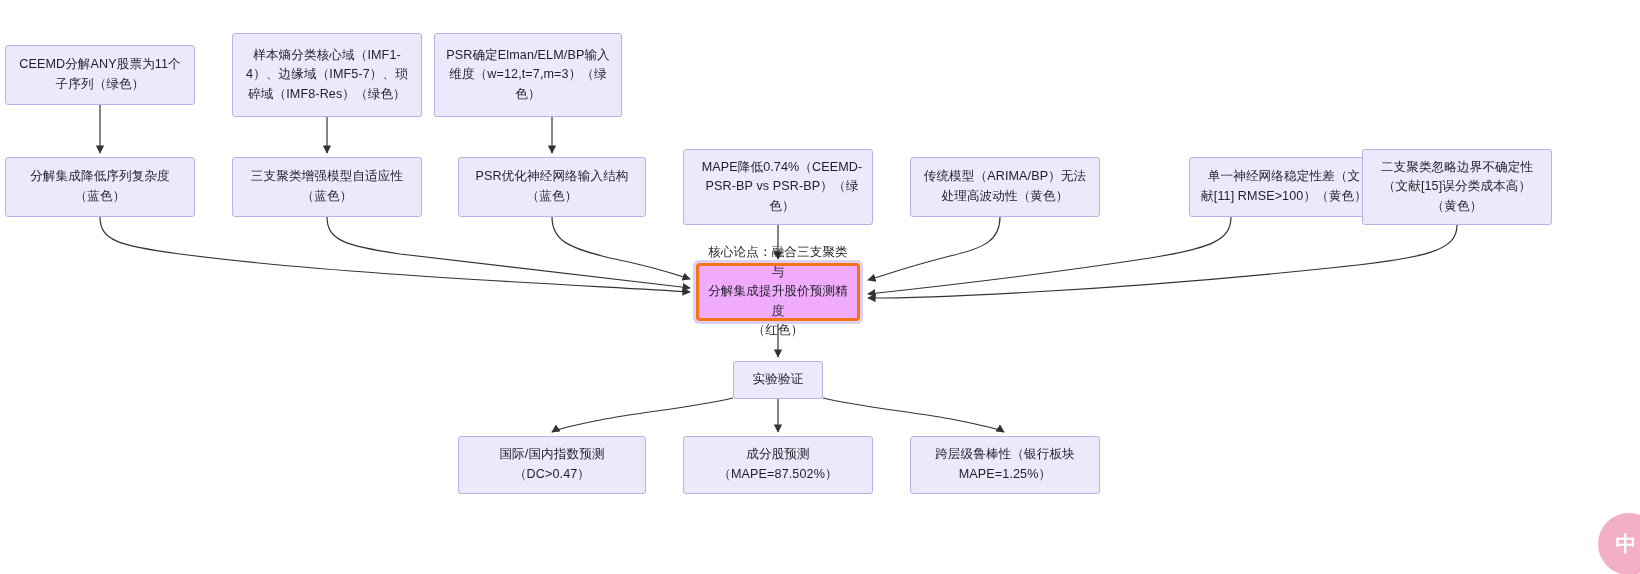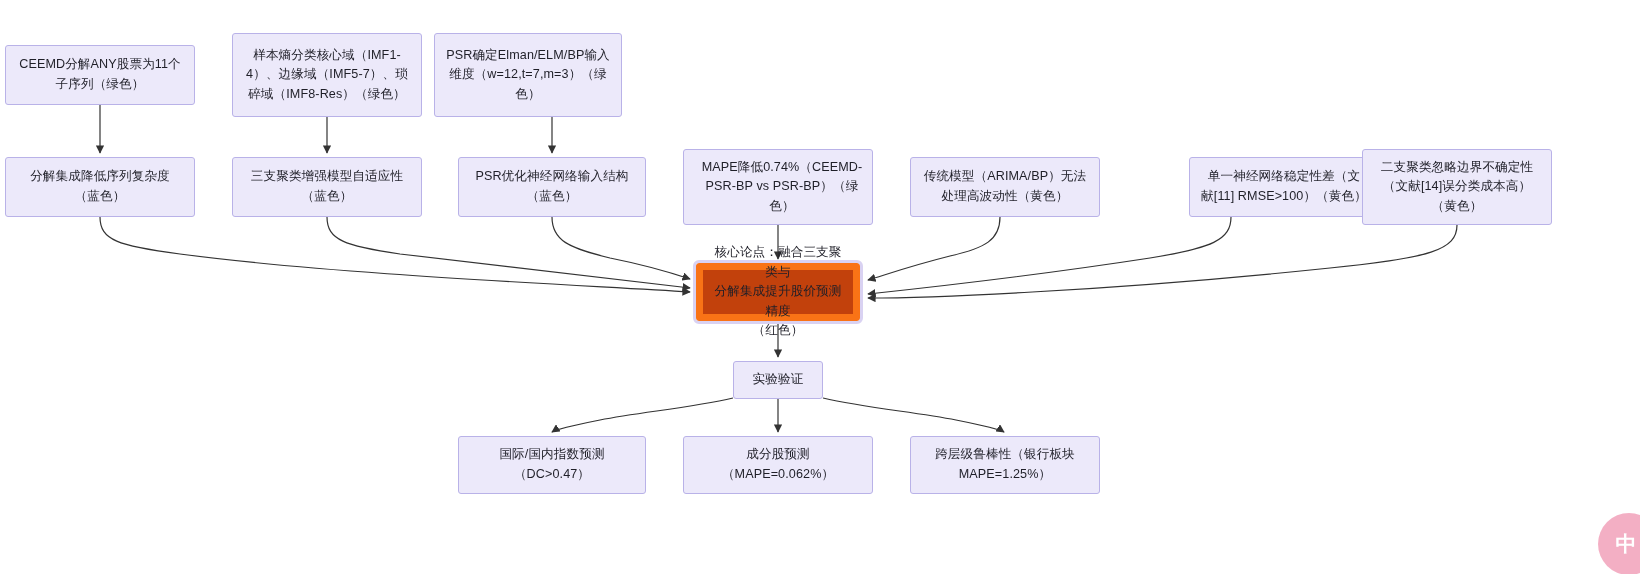--- a/index.html
+++ b/index.html
@@ -33,22 +33,22 @@
     justify-content: center;
     text-align: center;
     color: #1f1f28;
     font-size: 12.6px;
     line-height: 1.55;
     padding: 4px 8px;
     white-space: pre-line;
     letter-spacing: 0.1px;
   }
   .node.core {
-    background: #c2410c;
-    border: 7px solid #f97316;
+    background: #f0abfc;
+    border: 3px solid #f97316;
     outline: 3px solid #d9d2f2;
     outline-offset: 0px;
     z-index: 3;
   }
   .watermark {
     position: absolute;
     width: 62px;
     height: 62px;
     border-radius: 50%;
     background: #f3a9c0;
@@ -122,34 +122,34 @@
 PSR-BP vs PSR-BP）（绿
 色）</div>
 
   <div class="node" style="left:910px; top:157px; width:190px; height:60px;">传统模型（ARIMA/BP）无法
 处理高波动性（黄色）</div>
 
   <div class="node" style="left:1189px; top:157px; width:190px; height:60px;">单一神经网络稳定性差（文
 献[11] RMSE&gt;100）（黄色）</div>
 
   <div class="node" style="left:1362px; top:149px; width:190px; height:76px;">二支聚类忽略边界不确定性
-（文献[14]误分类成本高）
+（文献[15]误分类成本高）
 （黄色）</div>
 
   <div class="node core" style="left:696px; top:263px; width:164px; height:58px;">核心论点：融合三支聚类与
 分解集成提升股价预测精度
 （红色）</div>
 
   <div class="node" style="left:733px; top:361px; width:90px; height:38px;">实验验证</div>
 
   <div class="node" style="left:458px; top:436px; width:188px; height:58px;">国际/国内指数预测
 （DC&gt;0.47）</div>
 
   <div class="node" style="left:683px; top:436px; width:190px; height:58px;">成分股预测
-（MAPE=0.062%）</div>
+（MAPE=87.502%）</div>
 
   <div class="node" style="left:910px; top:436px; width:190px; height:58px;">跨层级鲁棒性（银行板块
 MAPE=1.25%）</div>
 
   <div class="watermark" style="left:1598px; top:513px;">
     <span class="wm-inner">中</span>
   </div>
 
 </div>
 

